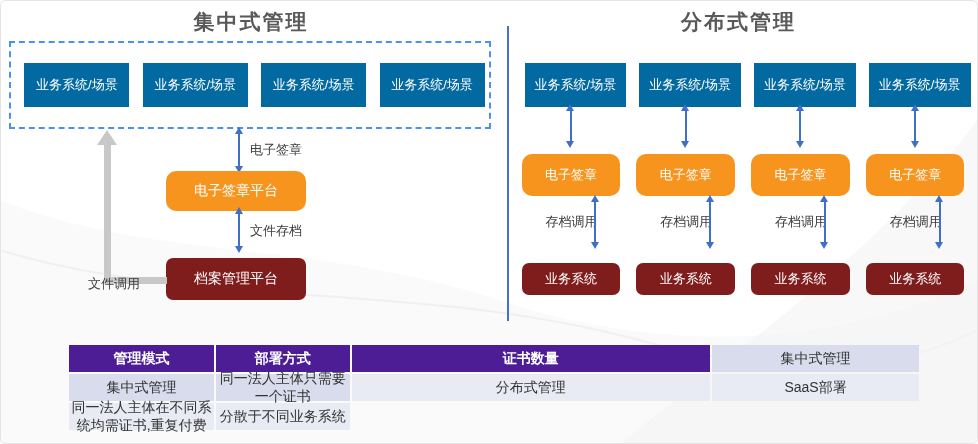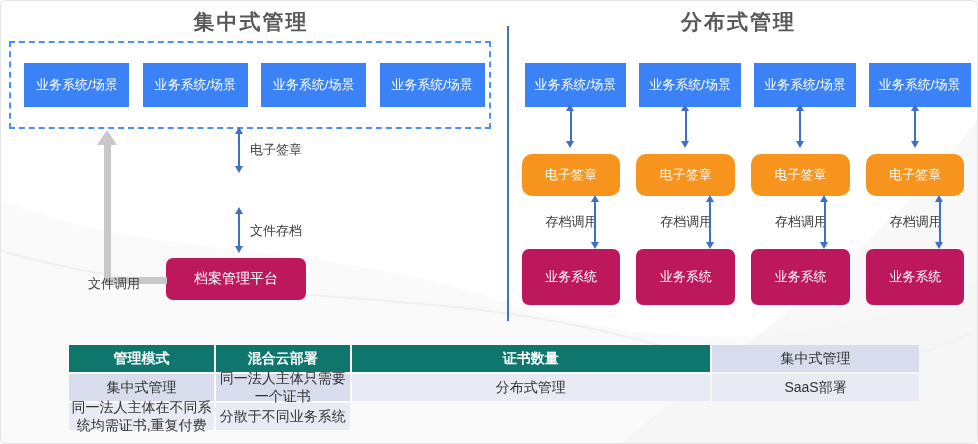--- a/index.html
+++ b/index.html
@@ -26,23 +26,23 @@
     letter-spacing: 2px; text-align: center;
   }
   .title-left  { left: 0;   width: 500px; }
   .title-right { left: 505px; width: 465px; }
 
   
   .box {
     display: flex; align-items: center; justify-content: center;
     color: #ffffff; font-size: 13px; text-align: center;
   }
-  .blue-box   { background: #3b82f6; width: 105px; height: 44px; margin-left: 9px; }
+  .blue-box   { background: #0369a1; width: 105px; height: 44px; margin-left: 9px; }
   .orange-box { background: #f7941e; border-radius: 10px; }
-  .yellow-box { background: #be185d; border-radius: 7px; }
+  .yellow-box { background: #7f1d1d; border-radius: 7px; }
 
   
   .varrow { width: 2px; background: #3f6fc8; position: relative; }
   .varrow::before, .varrow::after {
     content: ""; position: absolute; left: -3.5px;
     border-left: 4.5px solid transparent; border-right: 4.5px solid transparent;
   }
   .varrow::before { top: -6px;  border-bottom: 7px solid #3f6fc8; }
   .varrow::after  { bottom: -6px; border-top: 7px solid #3f6fc8; }
 
@@ -79,35 +79,35 @@
   }
   .r-col { flex: 1; display: flex; flex-direction: column; align-items: center; }
   .r-col .blue-box { width: 100%; }
   .r-col .varrow-top { height: 32px; margin: 3px 0; }
   .r-col .orange-box { width: 97%; height: 42px; margin-top: 9px; }
   .r-col .archive-row {
     height: 46px; margin-top: 3px;
     display: flex; align-items: center; justify-content: center;
   }
   .r-col .archive-row .varrow { height: 42px; margin-left: -3px; }
-  .r-col .yellow-box { width: 97%; height: 56px; margin-top: 4px; }
+  .r-col .yellow-box { width: 97%; height: 32px; margin-top: 18px; }
 
   
   .cmp-table {
     position: absolute; left: 68px; top: 344px; width: 844px;
     display: grid;
     grid-template-columns: 17.2% 15.8% 42.5% 24.5%;
     gap: 2px;
     font-size: 14px;
   }
   .cmp-table .cell {
     display: flex; align-items: center; justify-content: center;
     height: 27px; color: #333333; text-align: center;
   }
-  .cmp-table .head { background: #0f766e; color: #ffffff; font-weight: bold; height: 27px; }
+  .cmp-table .head { background: #4c1d95; color: #ffffff; font-weight: bold; height: 27px; }
   .cmp-table .r1 { background: #d8dcec; }
   .cmp-table .r2 { background: #e9ebf4; }
 </style>
 </head>
 <body>
 
 <div class="card">
 
   <svg class="bg-waves" viewBox="0 0 978 444">
     <path d="M0,200 C150,260 320,240 500,300 C680,360 850,340 978,280 L978,444 L0,444 Z" fill="#f6f6f6" opacity="0.55"></path>
@@ -122,20 +122,21 @@
     <div class="dashed-zone">
       <div class="box blue-box">业务系统/场景</div>
       <div class="box blue-box">业务系统/场景</div>
       <div class="box blue-box">业务系统/场景</div>
       <div class="box blue-box">业务系统/场景</div>
     </div>
 
     <div class="varrow l-arrow1"></div>
     <div class="flow-label l-arrow1-label">电子签章</div>
 
+    <div class="box orange-box l-esign-platform">电子签章平台</div>
 
     <div class="varrow l-arrow2"></div>
     <div class="flow-label l-arrow2-label">文件存档</div>
 
     <div class="box yellow-box l-archive-platform">档案管理平台</div>
 
     <div class="gray-head"></div>
     <div class="gray-vbar"></div>
     <div class="gray-hbar"></div>
     <div class="flow-label l-filecall-label">文件调用</div>
@@ -186,21 +187,21 @@
           <span class="flow-label">存档调用</span>
           <div class="varrow"></div>
         </div>
         <div class="box yellow-box">业务系统</div>
       </div>
 
     </div>
 
     <div class="cmp-table">
       <div class="cell head">管理模式</div>
-      <div class="cell head">混合云部署</div>
+      <div class="cell head">部署方式</div>
       <div class="cell head">证书数量</div>
 
       <div class="cell r1">集中式管理</div>
       <div class="cell r1">集中式管理</div>
       <div class="cell r1">同一法人主体只需要一个证书</div>
 
       <div class="cell r2">分布式管理</div>
       <div class="cell r2">SaaS部署</div>
       <div class="cell r2">同一法人主体在不同系统均需证书,重复付费</div>
       <div class="cell r2">分散于不同业务系统</div>

